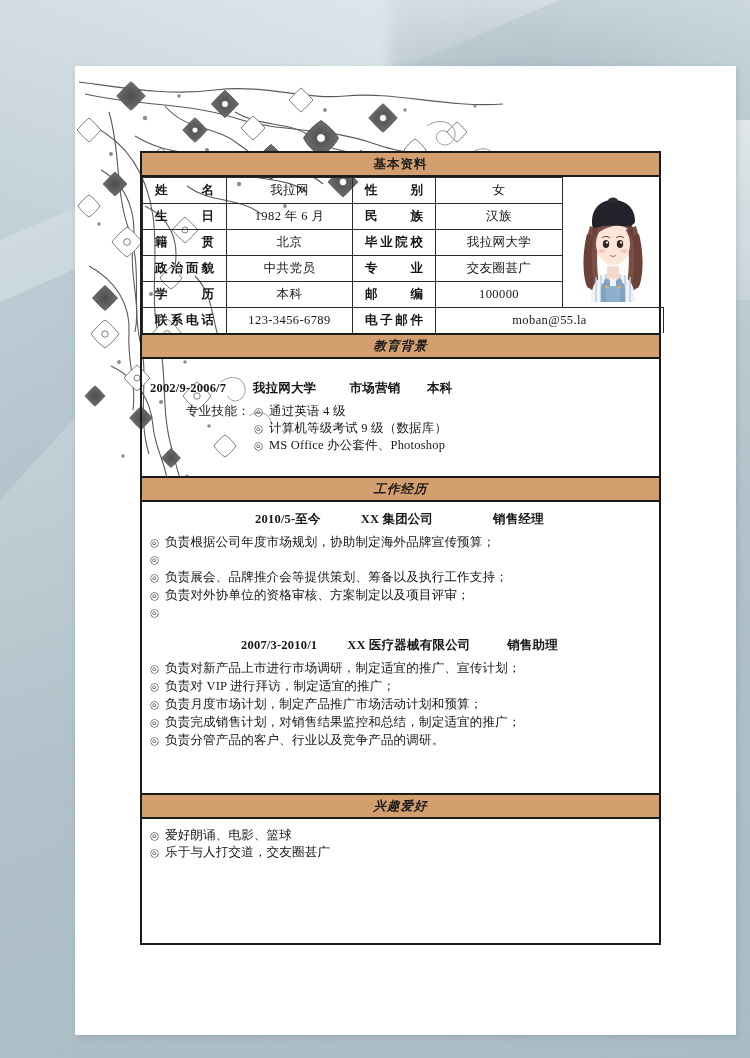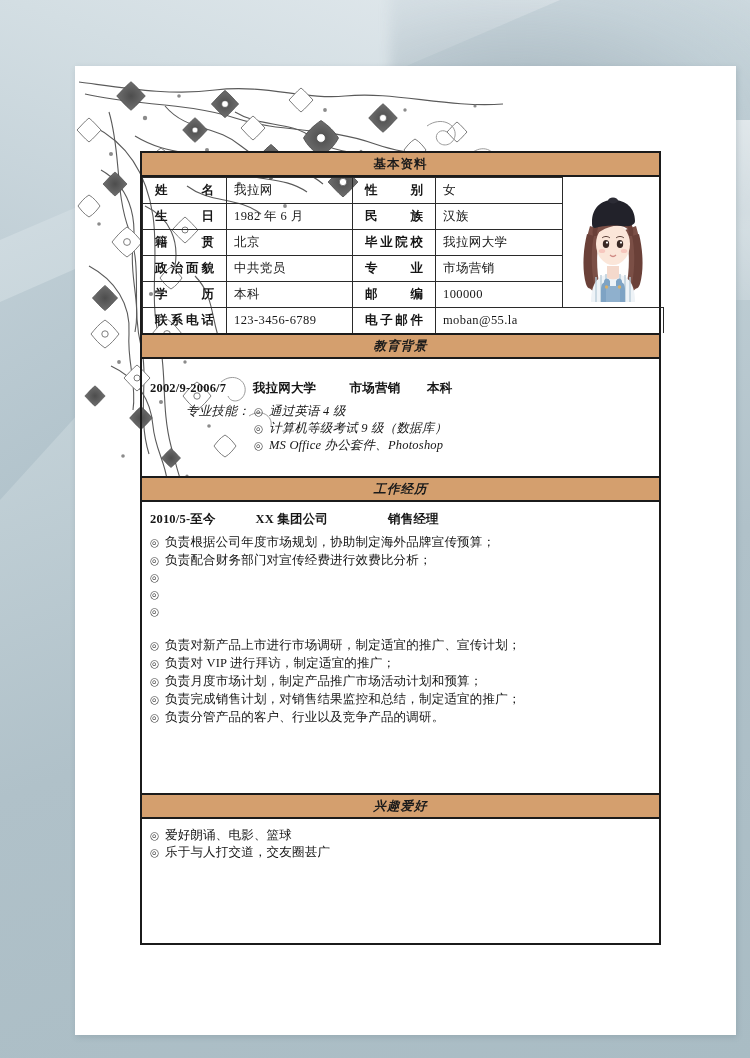--- a/index.html
+++ b/index.html
@@ -114,20 +114,21 @@
     font-weight: bold;
     text-align: justify;
     text-align-last: justify;
     letter-spacing: 0px;
     padding: 0 12px;
     font-size: 12.5px;
   }
   table.info td.val {
     font-weight: normal;
     letter-spacing: 0.4px;
+    text-align: center;
   }
   table.info td.photo-cell {
     border-top: none;
     border-right: none;
     border-bottom: none;
     padding: 0;
     vertical-align: top;
     text-align: center;
   }
   table.info tr.last td { border-bottom: none; }
@@ -156,21 +157,20 @@
   .edu-line {
     font-weight: bold;
     font-size: 12.5px;
     white-space: pre;
     letter-spacing: 0.2px;
     margin-bottom: 6px;
   }
   .skills-block {
     margin-left: 36px;
     display: flex;
-    font-style: italic;
   }
   .skills-label {
     font-size: 12.5px;
     white-space: nowrap;
     padding-top: 0px;
     letter-spacing: 0.3px;
   }
   .skills-list { margin-left: 4px; }
   .bullet-row {
     display: flex;
@@ -186,20 +186,21 @@
     line-height: 17px;
   }
   .bullet-txt { letter-spacing: 0.2px; }
 
   .job-head {
     font-weight: bold;
     font-size: 12.5px;
     white-space: pre;
     margin-bottom: 5px;
     letter-spacing: 0.2px;
+    text-align: center;
   }
   .job-block { margin-bottom: 16px; }
   .job-block:last-child { margin-bottom: 0; }
   .job-bullets .bullet-row { line-height: 18px; }
 
   .work-body { padding: 9px 10px 14px 8px; min-height: 268px; }
   .edu-body { padding: 21px 10px 8px 8px; min-height: 88px; }
   .hobby-body { padding: 8px 10px 8px 8px; min-height: 108px; }
 </style>
 </head>
@@ -449,21 +450,21 @@
         <tr>
           <td class="lbl">籍　贯</td>
           <td class="val">北京</td>
           <td class="lbl">毕业院校</td>
           <td class="val">我拉网大学</td>
         </tr>
         <tr>
           <td class="lbl">政治面貌</td>
           <td class="val">中共党员</td>
           <td class="lbl">专　业</td>
-          <td class="val">市场营销</td>
+          <td class="val">交友圈甚广</td>
         </tr>
         <tr>
           <td class="lbl">学　历</td>
           <td class="val">本科</td>
           <td class="lbl">邮　编</td>
           <td class="val">100000</td>
         </tr>
         <tr class="last">
           <td class="lbl">联系电话</td>
           <td class="val">123-3456-6789</td>
@@ -500,35 +501,37 @@
 
       <div class="job-block">
         <div class="job-head">2010/5-至今            XX 集团公司                  销售经理</div>
         <div class="job-bullets">
           <div class="bullet-row">
             <span class="bul">◎</span>
             <span class="bullet-txt">负责根据公司年度市场规划，协助制定海外品牌宣传预算；</span>
           </div>
           <div class="bullet-row">
             <span class="bul">◎</span>
-            <span class="bullet-txt">负责配合财务部门对宣传经费进行效费比分析；</span>
-          </div>
-          <div class="bullet-row">
-            <span class="bul">◎</span>
-          </div>
-          <div class="bullet-row">
-            <span class="bul">◎</span>
+          </div>
+          <div class="bullet-row">
+            <span class="bul">◎</span>
+            <span class="bullet-txt">负责展会、品牌推介会等提供策划、筹备以及执行工作支持；</span>
+          </div>
+          <div class="bullet-row">
+            <span class="bul">◎</span>
+            <span class="bullet-txt">负责对外协单位的资格审核、方案制定以及项目评审；</span>
           </div>
           <div class="bullet-row">
             <span class="bul">◎</span>
           </div>
         </div>
       </div>
 
       <div class="job-block">
+        <div class="job-head">2007/3-2010/1         XX 医疗器械有限公司           销售助理</div>
         <div class="job-bullets">
           <div class="bullet-row">
             <span class="bul">◎</span>
             <span class="bullet-txt">负责对新产品上市进行市场调研，制定适宜的推广、宣传计划；</span>
           </div>
           <div class="bullet-row">
             <span class="bul">◎</span>
             <span class="bullet-txt">负责对 VIP 进行拜访，制定适宜的推广；</span>
           </div>
           <div class="bullet-row">

